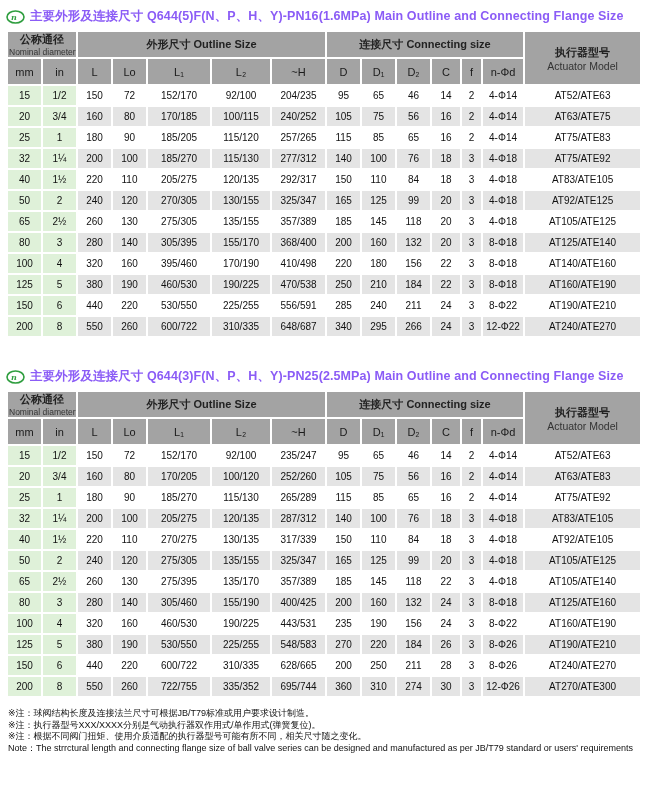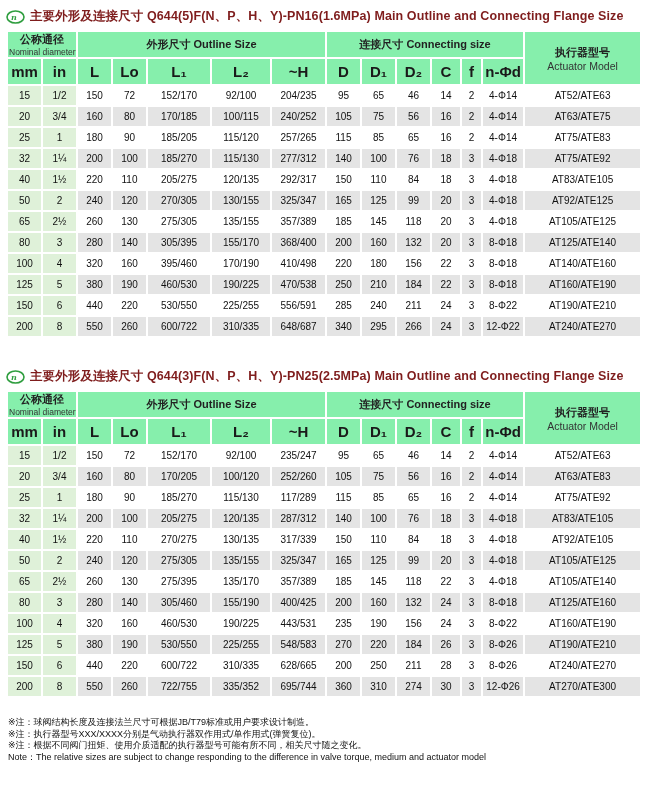--- a/index.html
+++ b/index.html
@@ -9,52 +9,52 @@
     font-family: "Liberation Sans", "DejaVu Sans", sans-serif;
     color: #1a1a1a;
     padding: 6px 8px 4px 6px;
     overflow: hidden;
   }
   .table-title {
     display: flex; align-items: center; gap: 5px;
     margin: 2px 0 5px 0;
   }
   .table-title h2 {
-    font-size: 12.5px; font-weight: bold; color: #7f1d1d;
+    font-size: 12.5px; font-weight: bold; color: #8b5cf6;
     letter-spacing: 0.1px;
     white-space: nowrap;
   }
   .logo { display: inline-flex; align-items: center; }
   table {
     width: 100%;
     border-collapse: collapse;
     table-layout: fixed;
   }
   th, td {
     border: 2px solid #ffffff;
     text-align: center;
     vertical-align: middle;
     font-size: 10px;
     padding: 0 1px;
     overflow: hidden;
     white-space: nowrap;
   }
-  thead th { background: #86efac; font-weight: normal; }
+  thead th { background: #a3a3a3; font-weight: normal; }
   thead tr.grouphead th { height: 27px; }
-  thead tr.subhead th { height: 27px; font-size: 15px; font-weight: bold; }
+  thead tr.subhead th { height: 27px; font-size: 11px; }
   .hd-zh { font-size: 11px; font-weight: bold; color: #222; }
   .hd-en { font-size: 8.5px; color: #333; }
   .hd-mixed { font-size: 11px; font-weight: bold; color: #222; }
   tbody td { height: 21px; background: #ffffff; }
   tbody tr.alt td { background: #e4e4e4; }
   tbody td.greencol { background: #dff1d9 !important; }
   tbody td { color: #111; }
   .section { margin-bottom: 4px; }
   .section + .section { margin-top: 30px; }
-  .notes { margin-top: 19px; padding-left: 2px; }
+  .notes { margin-top: 10px; padding-left: 2px; }
   .note-line {
     font-size: 9px; line-height: 11.6px; color: #111;
     white-space: nowrap;
   }
   .note-line.en { line-height: 11.3px; }
 </style>
 </head>
 <body>
 
 <div class="page">
@@ -401,21 +401,21 @@
             <td>4-Φ14</td>
             <td>AT63/ATE83</td>
           </tr>
           <tr>
             <td class="greencol">25</td>
             <td class="greencol">1</td>
             <td>180</td>
             <td>90</td>
             <td>185/270</td>
             <td>115/130</td>
-            <td>117/289</td>
+            <td>265/289</td>
             <td>115</td>
             <td>85</td>
             <td>65</td>
             <td>16</td>
             <td>2</td>
             <td>4-Φ14</td>
             <td>AT75/ATE92</td>
           </tr>
           <tr class="alt">
             <td class="greencol">32</td>
@@ -562,16 +562,16 @@
             <td>AT270/ATE300</td>
           </tr>
         </tbody>
     </table>
   </section>
 
   <div class="notes">
     <div class="note-line zh">※注：球阀结构长度及连接法兰尺寸可根据JB/T79标准或用户要求设计制造。</div>
     <div class="note-line zh">※注：执行器型号XXX/XXXX分别是气动执行器双作用式/单作用式(弹簧复位)。</div>
     <div class="note-line zh">※注：根据不同阀门扭矩、使用介质适配的执行器型号可能有所不同，相关尺寸随之变化。</div>
-    <div class="note-line en">Note：The relative sizes are subject to change responding to the difference in valve torque, medium and actuator model</div>
+    <div class="note-line en">Note：The strrctural length and connecting flange size of ball valve series can be designed and manufactured as per JB/T79 standard or users' requirements</div>
   </div>
 
 </div>
 
 </body></html>

